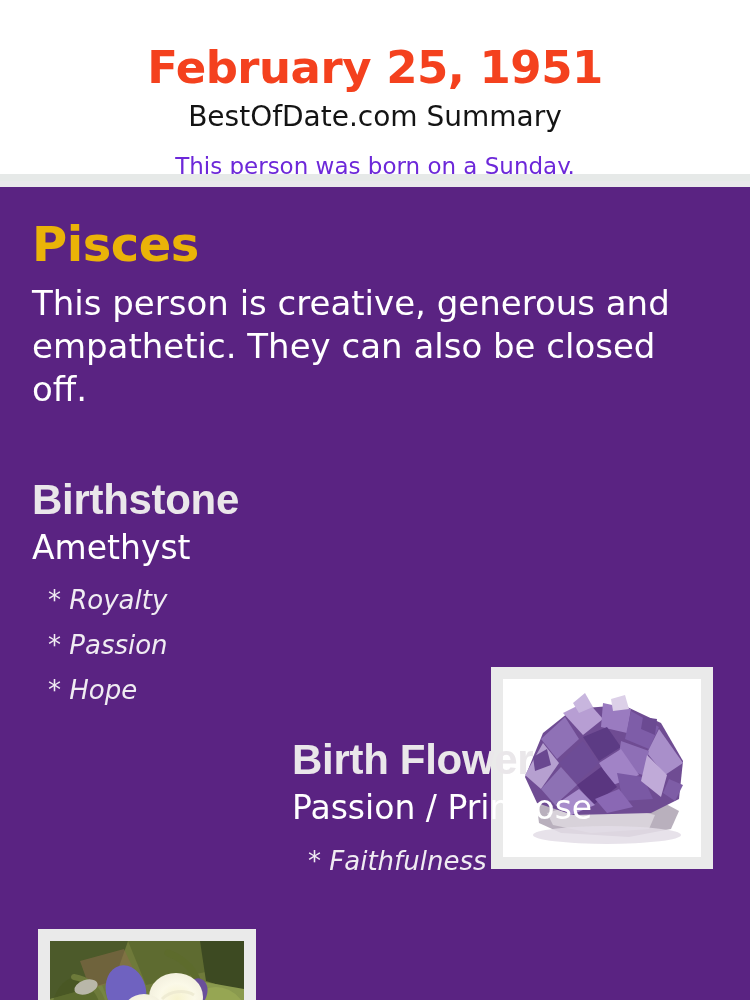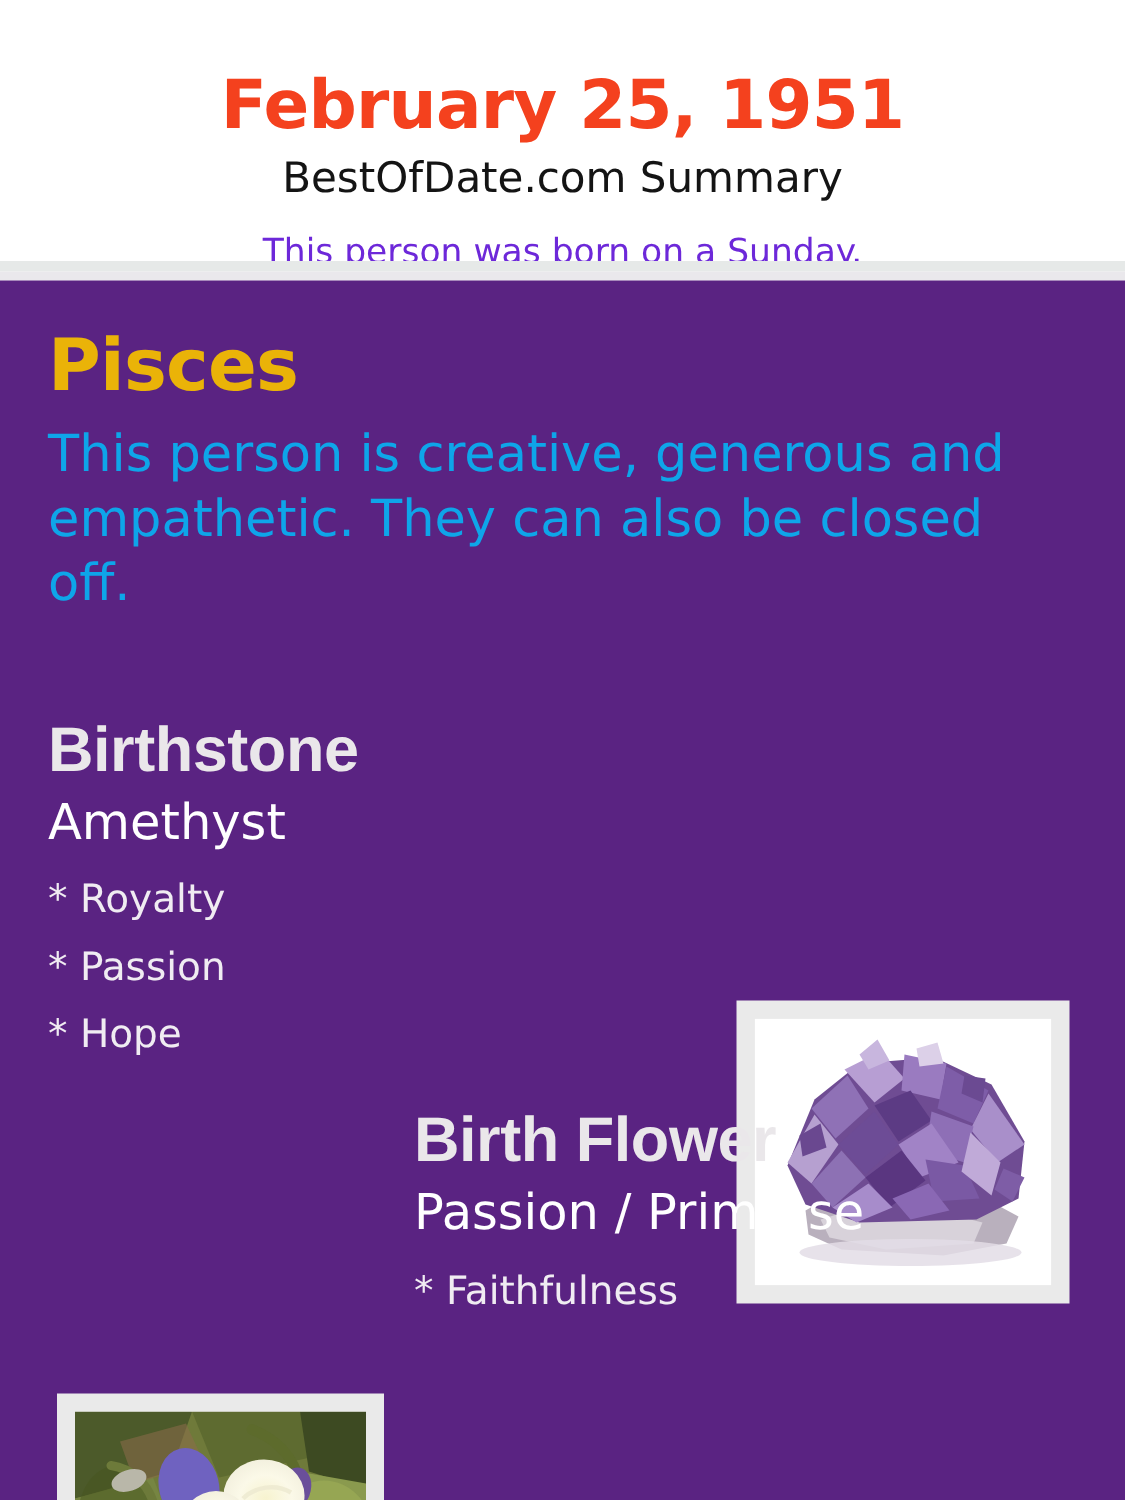--- a/index.html
+++ b/index.html
@@ -18,27 +18,27 @@
     position: relative;
     width: 750px;
     height: 1000px;
     background: #ffffff;
   }
 
   
   .header {
     position: absolute;
     left: 0;
-    top: 16px;
+    top: 0;
     width: 750px;
     height: 174px;
     background: #ffffff;
     text-align: center;
     box-sizing: border-box;
-    padding-top: 28px;
+    padding-top: 42px;
   }
   .date-title {
     font-family: "DejaVu Sans", sans-serif;
     font-size: 45px;
     font-weight: bold;
     color: #f4411e;
     letter-spacing: -0.5px;
     line-height: 1.16;
     margin: 0;
     white-space: nowrap;
@@ -104,21 +104,21 @@
     font-weight: bold;
     color: #eab308;
     line-height: 1.0;
     margin: 0;
     letter-spacing: -0.5px;
   }
   .zodiac-desc {
     font-family: "DejaVu Sans", sans-serif;
     font-size: 34px;
     font-weight: normal;
-    color: #0ea5e9;
+    color: #ffffff;
     line-height: 1.27;
     margin: 14px 0 0 0;
     max-width: 672px;
   }
 
   
   .birthstone {
     position: absolute;
     left: 32px;
     top: 292px;
@@ -136,22 +136,23 @@
   .section-subtitle {
     font-family: "DejaVu Sans", sans-serif;
     font-size: 33px;
     font-weight: normal;
     color: #ffffff;
     line-height: 1.1;
     margin: 9px 0 0 0;
   }
   .trait-list {
     list-style: none;
-    margin: 12px 0 0 0;
+    margin: 12px 0 0 16px;
     padding: 0;
+    font-style: italic;
   }
   .trait-list li {
     font-family: "DejaVu Sans", sans-serif;
     font-size: 26px;
     font-weight: normal;
     color: #f0ecf2;
     line-height: 1.72;
     margin: 0;
     padding: 0;
     white-space: nowrap;
@@ -184,21 +185,21 @@
   }
   .img-inner svg {
     display: block;
     width: 100%;
     height: 100%;
   }
 
   
   .birthflower {
     position: absolute;
-    left: 276px;
+    left: 292px;
     top: 552px;
     width: 450px;
   }
   .birthflower .trait-list li {
     line-height: 1.78;
   }
 </style>
 </head>
 <body>
 

